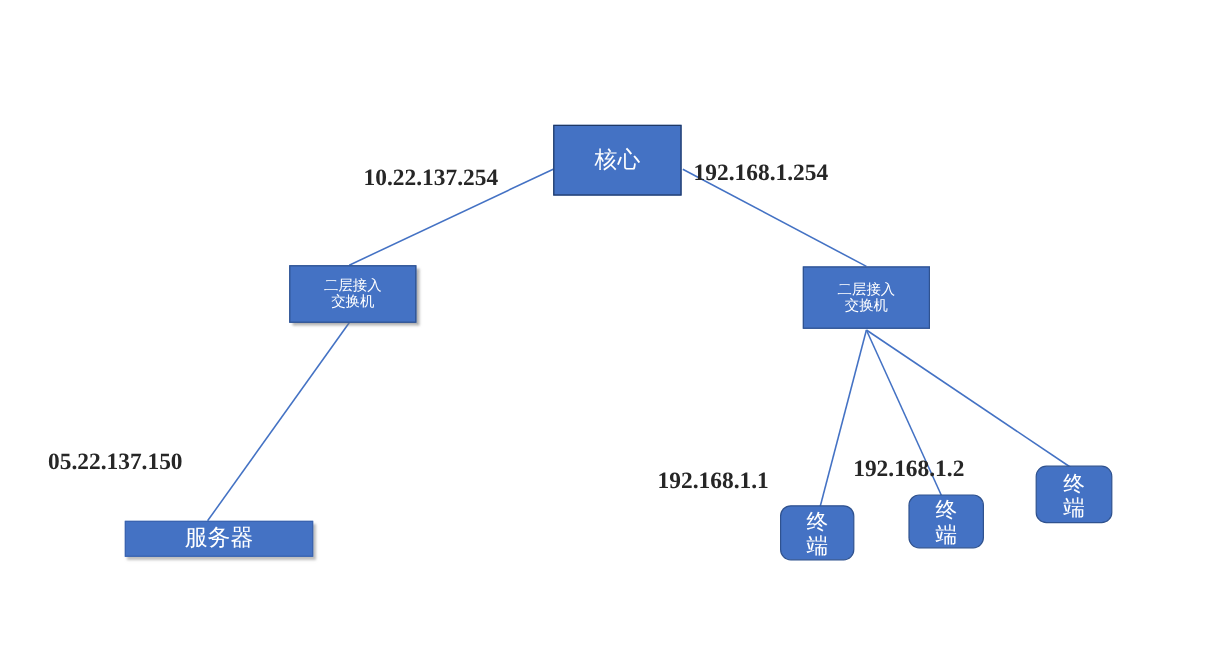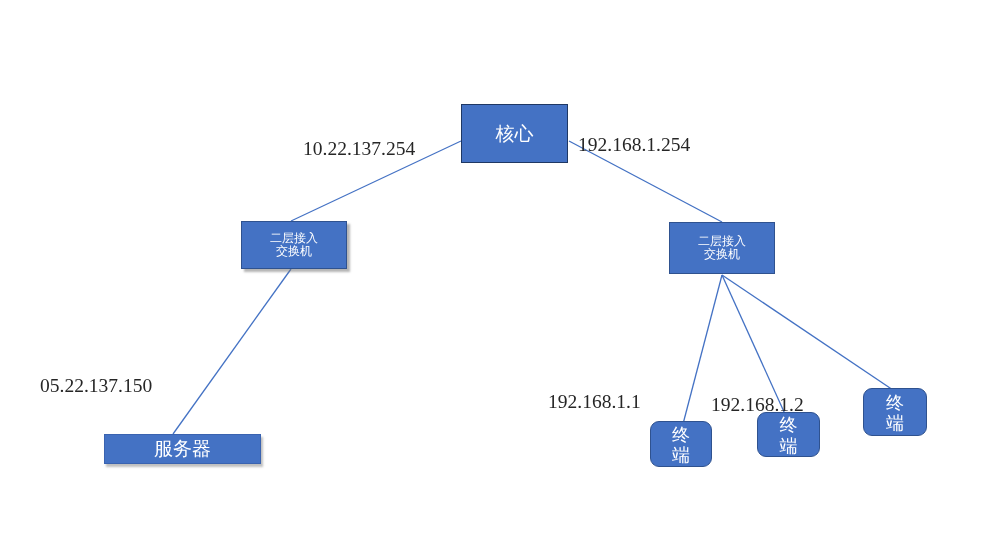--- a/index.html
+++ b/index.html
@@ -60,20 +60,21 @@
     font-size: 18px;
     padding: 2px 0 0 0;
   }
   .iplabel {
     position: absolute;
     color: #262626;
     font-family: "Liberation Serif", serif;
     font-size: 19.5px;
     white-space: nowrap;
     z-index: 2;
+    font-weight: bold;
   }
 </style>
 </head>
 <body>
 
 <div id="canvas">
   <svg id="links" viewBox="0 0 1006 543" xmlns="http://www.w3.org/2000/svg">
       <line x1="461" y1="141" x2="291" y2="221" stroke="#4472C4" stroke-width="1.3"></line>
       <line x1="569" y1="141" x2="722" y2="222" stroke="#4472C4" stroke-width="1.3"></line>
       <line x1="291" y1="269" x2="173" y2="434" stroke="#4472C4" stroke-width="1.3"></line>
@@ -93,15 +94,15 @@
       <div class="node terminal" style="left: 757px; top: 412px; width: 63px; height: 45px;">终
 端</div>
       <div class="node terminal" style="left: 863px; top: 388px; width: 64px; height: 48px;">终
 端</div>
     </div>
   <div id="labels-layer">
       <div class="iplabel" style="left: 303px; top: 138px;">10.22.137.254</div>
       <div class="iplabel" style="left: 578px; top: 134px;">192.168.1.254</div>
       <div class="iplabel" style="left: 40px; top: 375px;">05.22.137.150</div>
       <div class="iplabel" style="left: 548px; top: 391px;">192.168.1.1</div>
-      <div class="iplabel" style="left: 711px; top: 381px; margin-top: 13px;">192.168.1.2</div>
+      <div class="iplabel" style="left: 711px; top: 381px;">192.168.1.2</div>
     </div>
 </div>
 
 </body></html>

